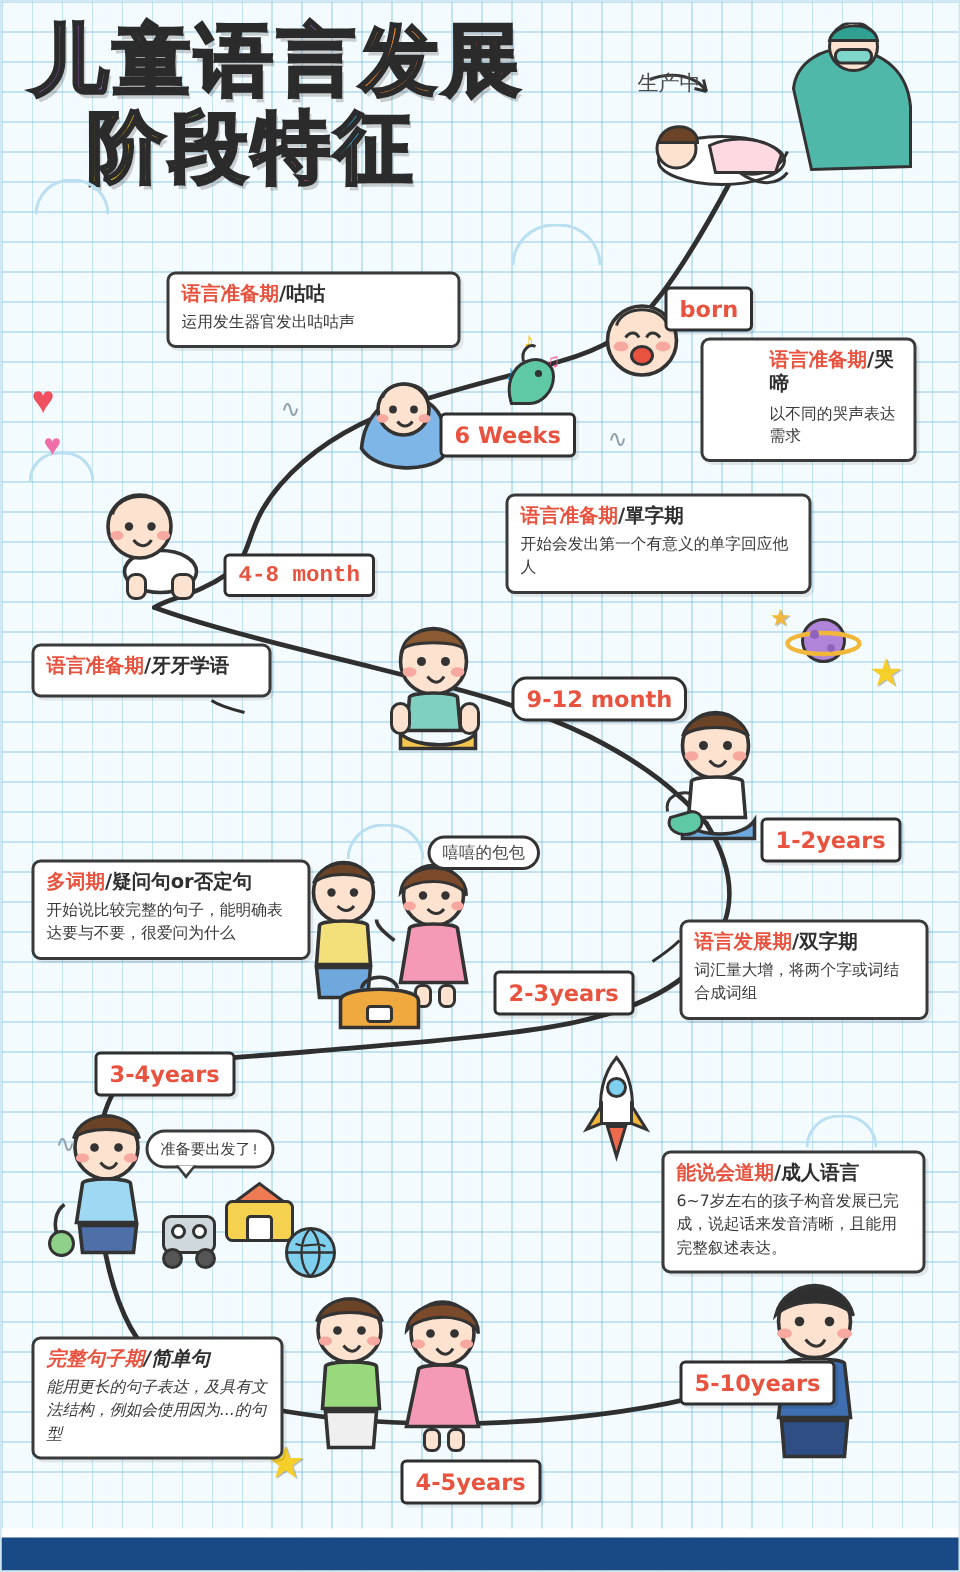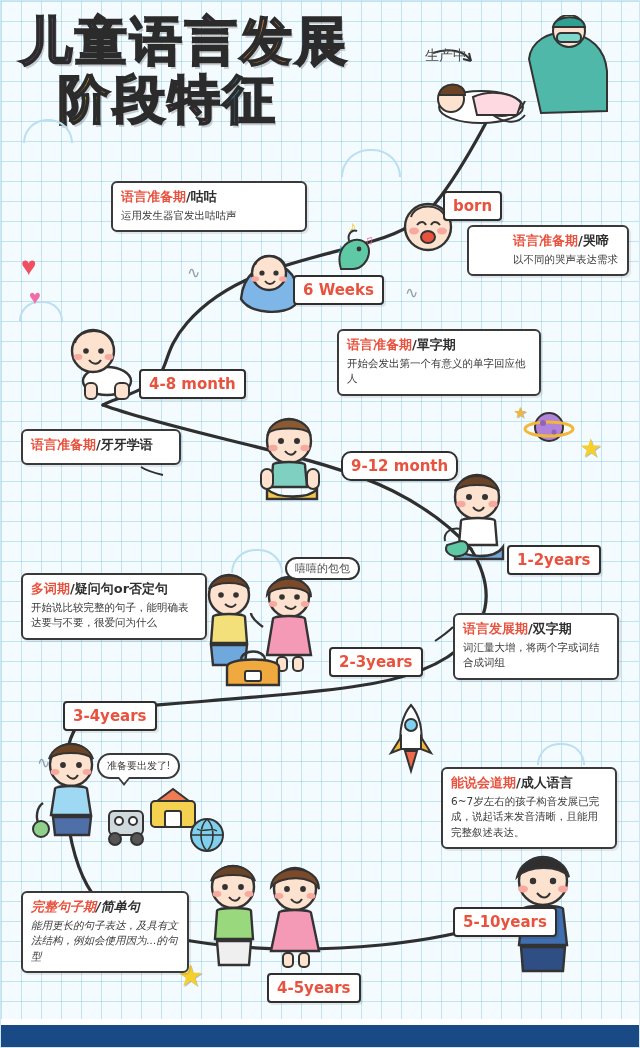--- a/index.html
+++ b/index.html
@@ -114,21 +114,21 @@
     white-space: nowrap;
   }
 
   
   .bubble {
     position: absolute;
     background: #fff;
     border: 2px solid #3a3a3a;
     border-radius: 14px;
     padding: 4px 8px;
-    font-family: Liberation Sans, sans-serif;
+    font-family: Liberation Mono, monospace;
     font-size: 10px;
     color: #3a3a3a;
     white-space: nowrap;
   }
   .bubble:after {
     content: "";
     position: absolute;
     left: 18px; bottom: -9px;
     width: 0; height: 0;
     border-left: 7px solid transparent;
@@ -491,36 +491,36 @@
     </svg>
   </div>
 
   <div class="flabel" style="left:424px; top:46px; font-size:14px;">生产中</div>
   <div class="flabel" style="left:284px; top:556px; font-size:11px; background:#fff; border:2px solid #333; border-radius:12px; padding:2px 8px;">嘻嘻的包包</div>
 
   <div class="bubble" style="left:96px; top:752px;">准备要出发了!</div>
 
   <div class="pill" style="left:442px; top:190px;">born</div>
   <div class="pill" style="left:292px; top:274px;">6 Weeks</div>
-  <div class="pill" style="left:138px; top:368px;">4-8 month</div>
+  <div class="pill" style="left:148px; top:368px;font-family:Liberation Mono, monospace;">4-8 month</div>
   <div class="pill" style="left:340px; top:450px;border-radius:10px;">9-12 month</div>
   <div class="pill" style="left:506px; top:544px;">1-2years</div>
   <div class="pill" style="left:328px; top:646px;">2-3years</div>
   <div class="pill" style="left:62px; top:700px;">3-4years</div>
   <div class="pill" style="left:266px; top:972px;">4-5years</div>
   <div class="pill" style="left:452px; top:906px;">5-10years</div>
 
   <div class="card" style="left:110px; top:180px; width:196px;">
     <div class="head">
       <span class="k">语言准备期</span><span class="sep">/</span><span class="v">咕咕</span>
     </div>
     <div class="body">运用发生器官发出咕咕声</div>
   </div>
 
-  <div class="card" style="left:466px; top:224px; width:162px;padding-left:44px;">
+  <div class="card" style="left:466px; top:224px; width:144px;padding-left:44px;">
     <div class="head">
       <span class="k">语言准备期</span><span class="sep">/</span><span class="v">哭啼</span>
     </div>
     <div class="body">以不同的哭声表达需求</div>
   </div>
 
   <div class="card" style="left:336px; top:328px; width:204px;">
     <div class="head">
       <span class="k">语言准备期</span><span class="sep">/</span><span class="v">單字期</span>
     </div>

